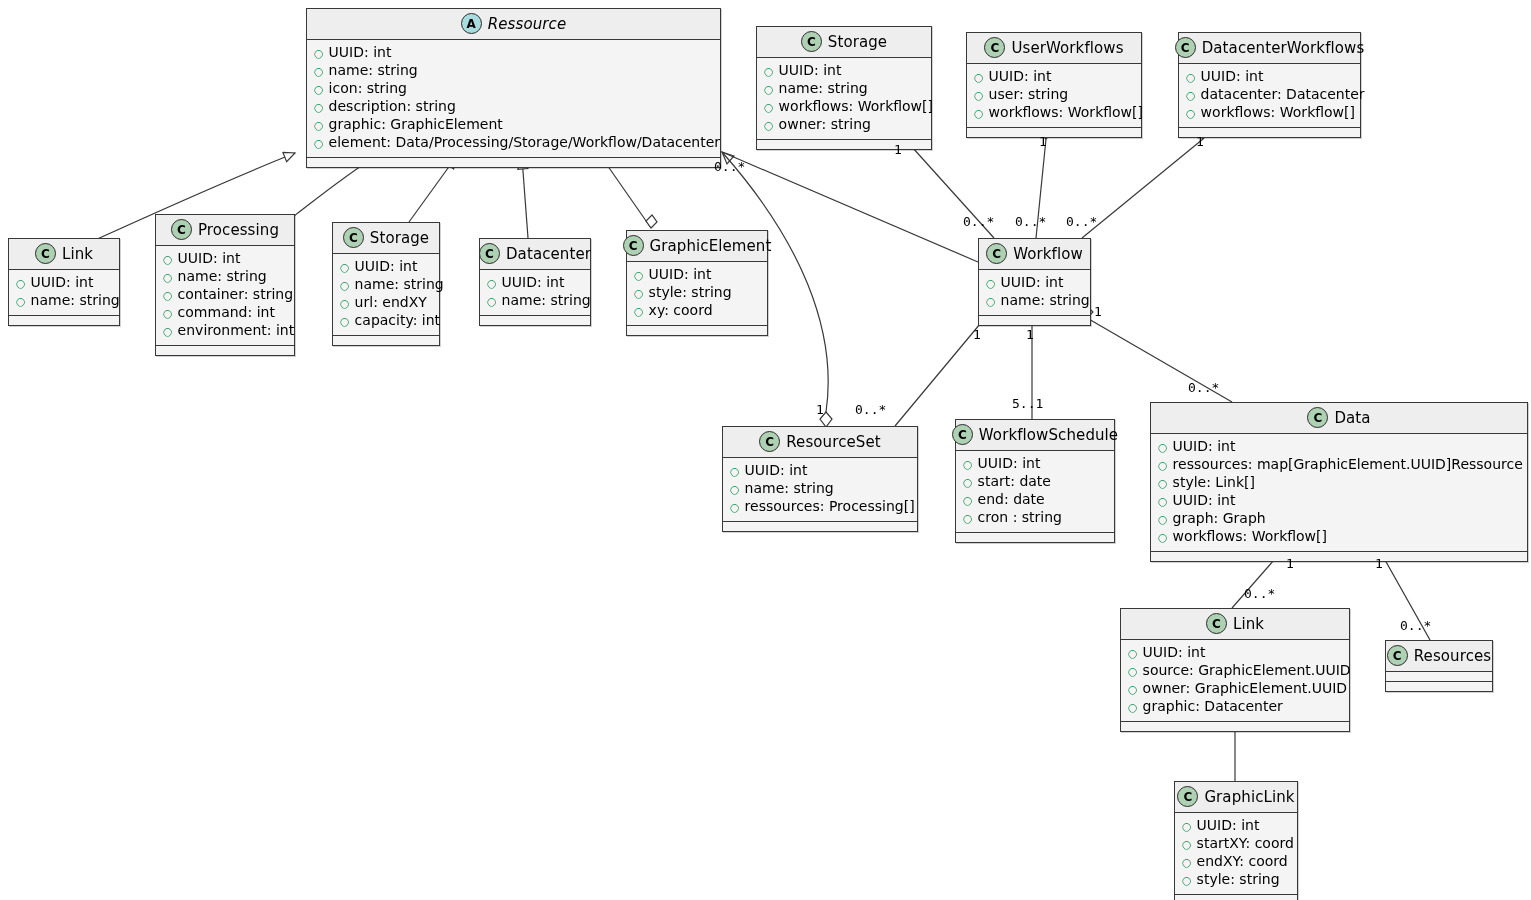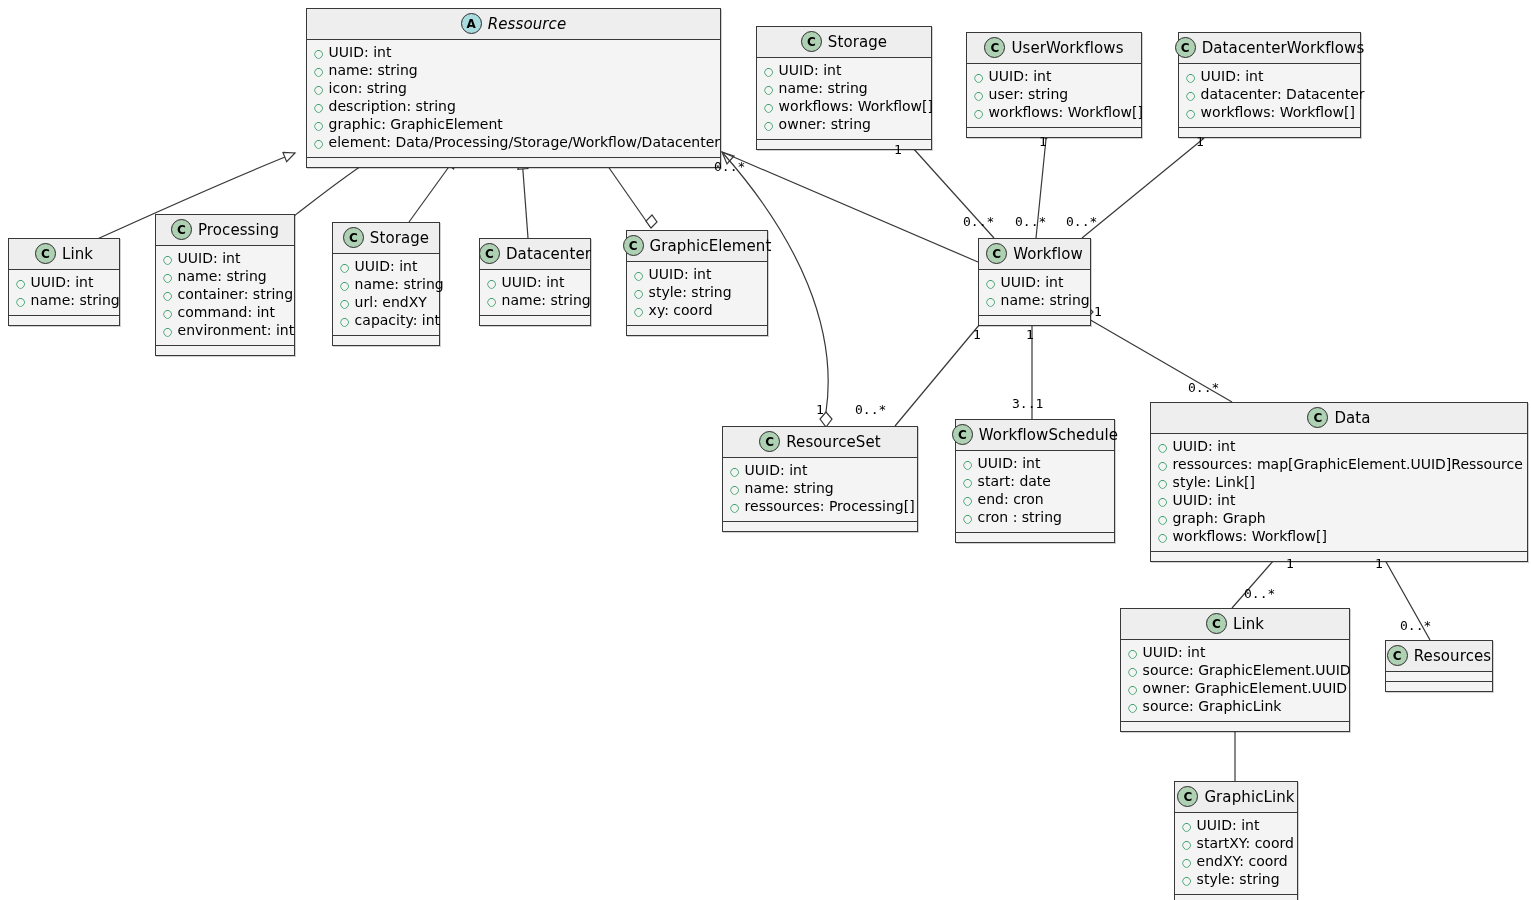--- a/index.html
+++ b/index.html
@@ -375,21 +375,21 @@
           <div class="attr">
             <span class="vis">○</span>
             <span>UUID: int</span>
           </div>
           <div class="attr">
             <span class="vis">○</span>
             <span>start: date</span>
           </div>
           <div class="attr">
             <span class="vis">○</span>
-            <span>end: cron</span>
+            <span>end: date</span>
           </div>
           <div class="attr">
             <span class="vis">○</span>
             <span>cron : string</span>
           </div>
         </div>
         <div class="uml-methods"></div>
       </div>
       <div class="uml-class" style="left: 1150px; top: 402px; width: 378px;">
         <div class="uml-header">
@@ -437,21 +437,21 @@
           <div class="attr">
             <span class="vis">○</span>
             <span>source: GraphicElement.UUID</span>
           </div>
           <div class="attr">
             <span class="vis">○</span>
             <span>owner: GraphicElement.UUID</span>
           </div>
           <div class="attr">
             <span class="vis">○</span>
-            <span>source: GraphicLink</span>
+            <span>graphic: Datacenter</span>
           </div>
         </div>
         <div class="uml-methods"></div>
       </div>
       <div class="uml-class" style="left: 1385px; top: 640px; width: 108px;">
         <div class="uml-header">
           <span class="badge cls">C</span>
           <span class="uml-title">Resources</span>
         </div>
         <div class="uml-attrs empty"></div>
@@ -490,21 +490,21 @@
       <span class="mult" style="left: 1039px; top: 134px;">1</span>
       <span class="mult" style="left: 1196px; top: 134px;">1</span>
       <span class="mult" style="left: 963px; top: 214px;">0..*</span>
       <span class="mult" style="left: 1015px; top: 214px;">0..*</span>
       <span class="mult" style="left: 1066px; top: 214px;">0..*</span>
       <span class="mult" style="left: 973px; top: 327px;">1</span>
       <span class="mult" style="left: 1026px; top: 327px;">1</span>
       <span class="mult" style="left: 1094px; top: 304px;">1</span>
       <span class="mult" style="left: 816px; top: 402px;">1</span>
       <span class="mult" style="left: 855px; top: 402px;">0..*</span>
-      <span class="mult" style="left: 1012px; top: 396px;">3..1</span>
+      <span class="mult" style="left: 1012px; top: 396px;">5..1</span>
       <span class="mult" style="left: 1188px; top: 380px;">0..*</span>
       <span class="mult" style="left: 1286px; top: 556px;">1</span>
       <span class="mult" style="left: 1244px; top: 586px;">0..*</span>
       <span class="mult" style="left: 1375px; top: 556px;">1</span>
       <span class="mult" style="left: 1400px; top: 618px;">0..*</span>
     </div>
 
 </div>
 
 </body></html>

